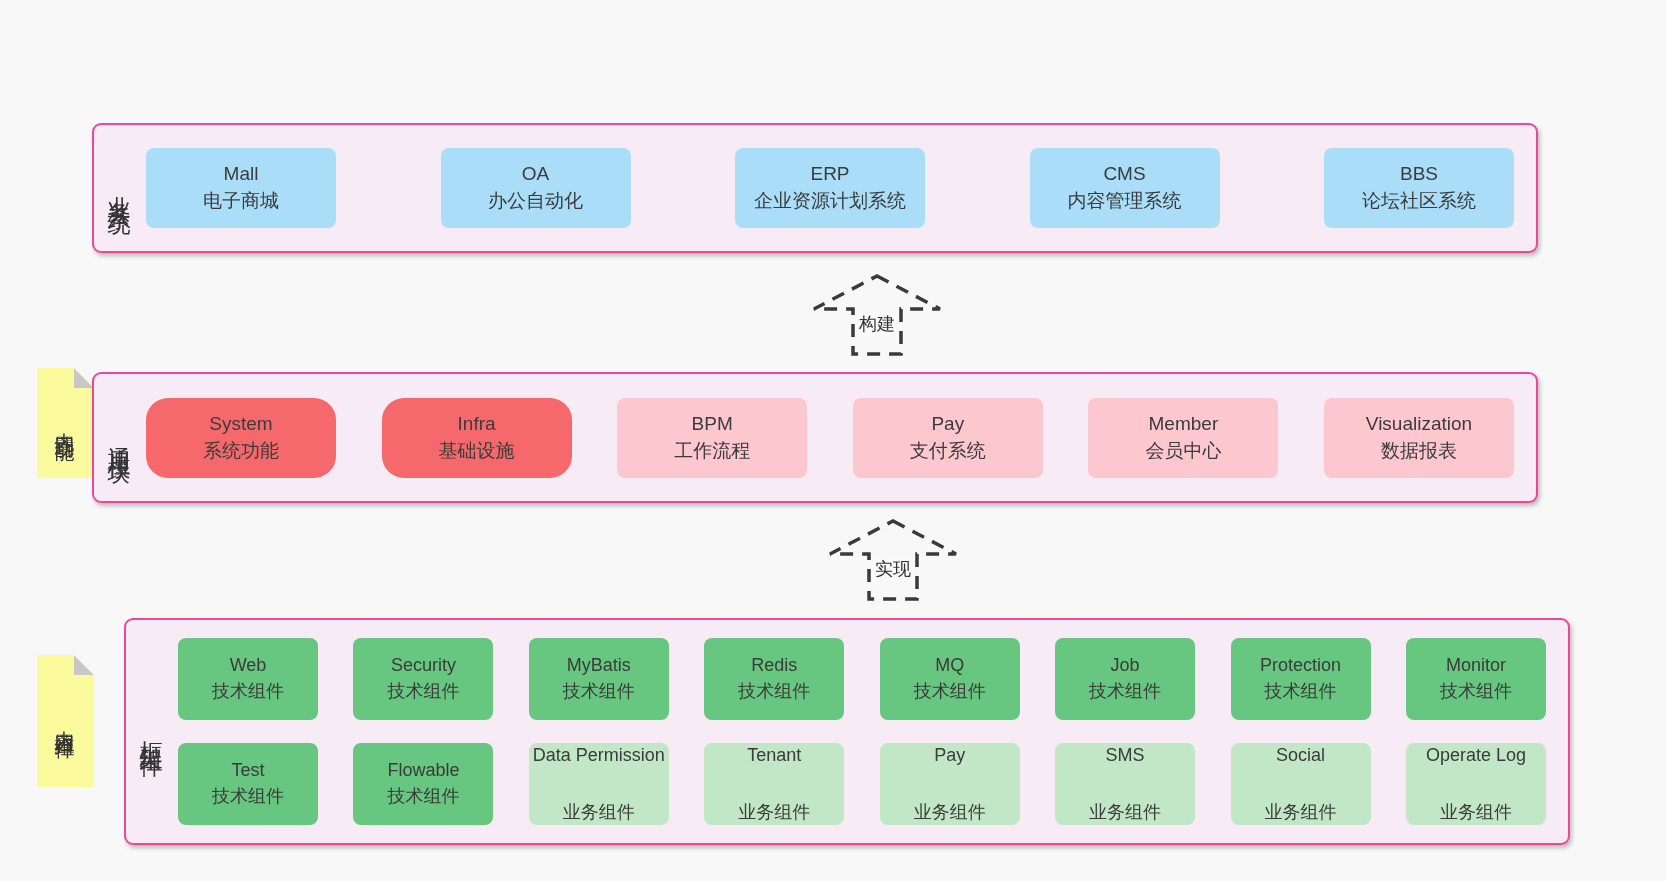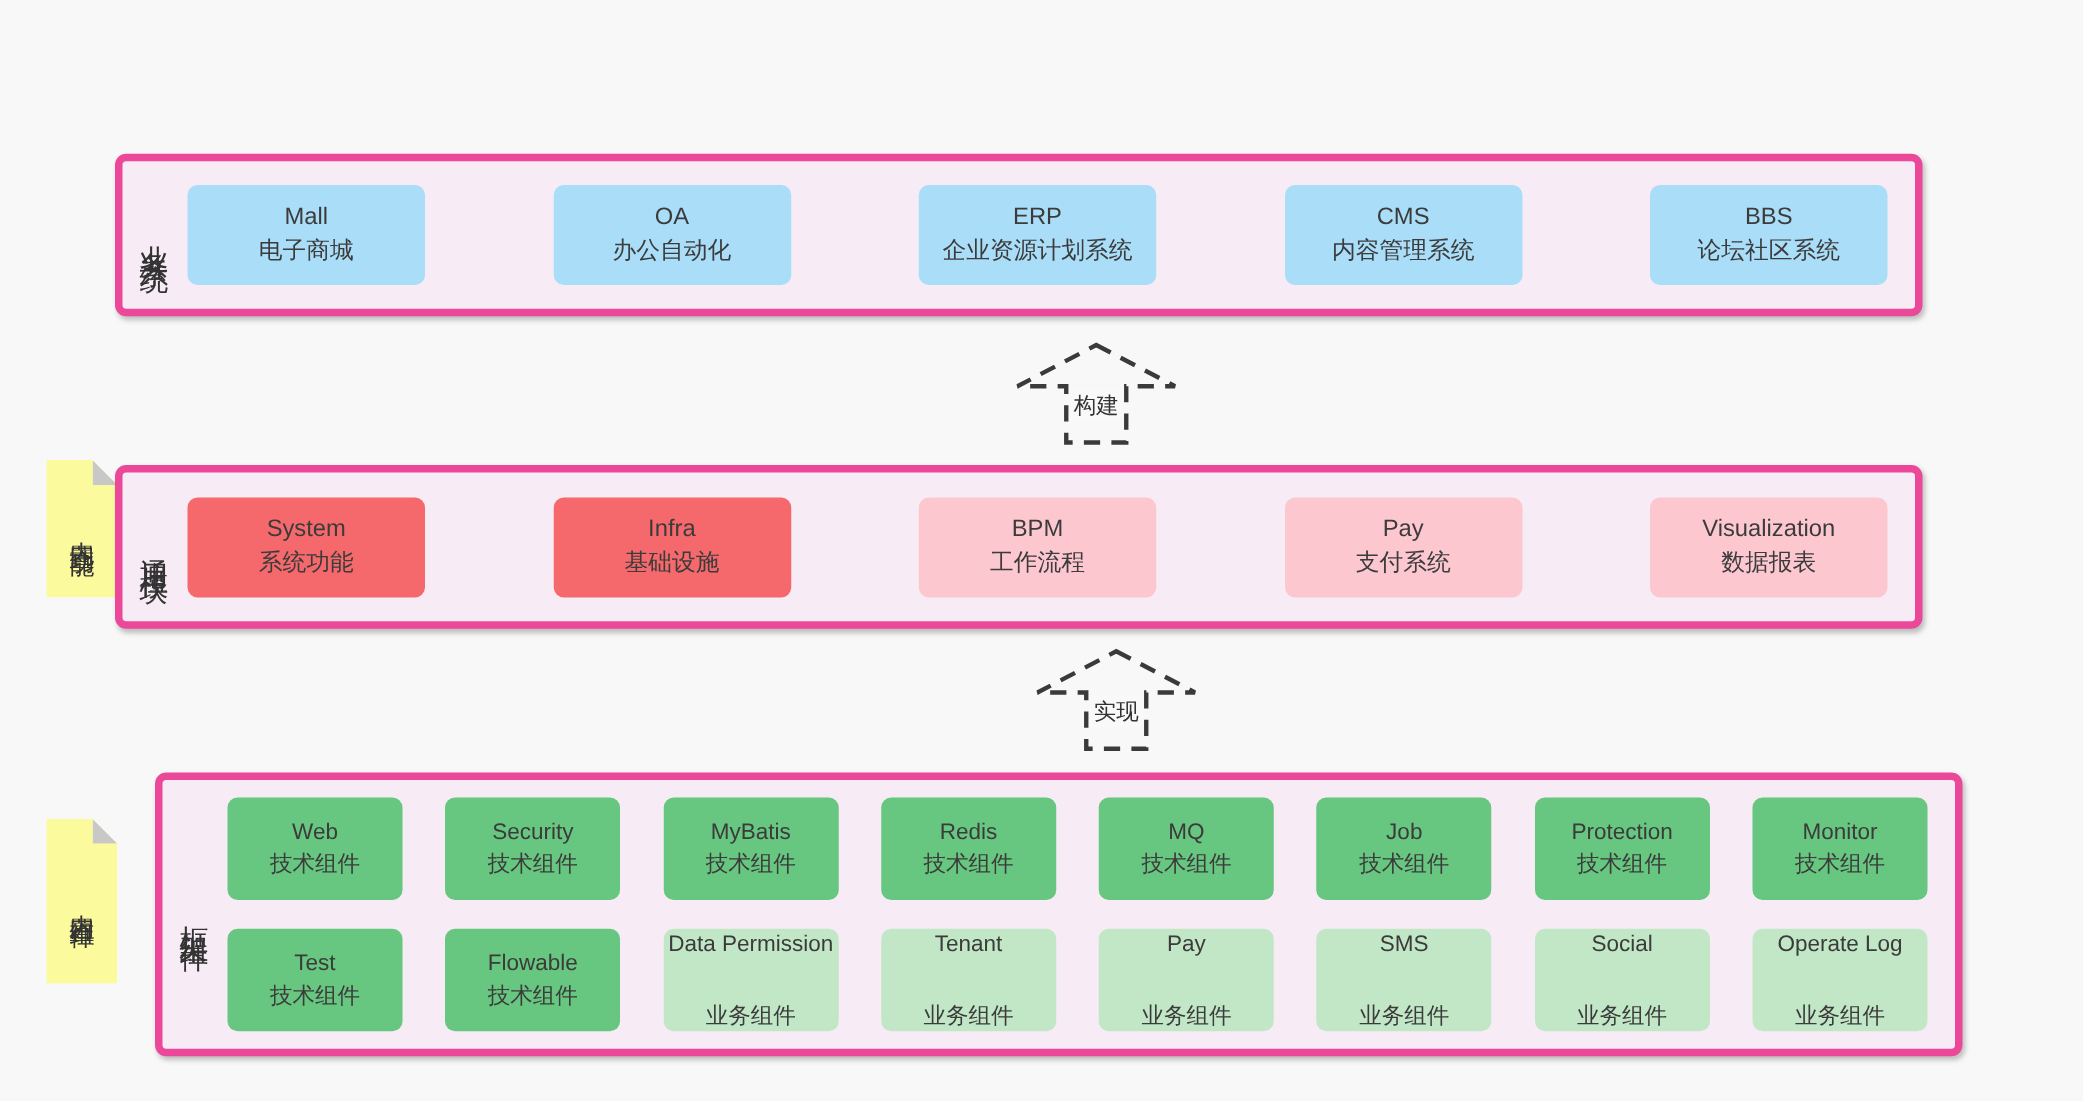--- a/index.html
+++ b/index.html
@@ -9,21 +9,21 @@
     position:relative;
     font-family:"Liberation Sans","DejaVu Sans",sans-serif;
     color:#3b3b3b;
     overflow:hidden;
   }
 
   
   .band {
     position:absolute; left:92px; width:1446px;
     background:#f7ecf5;
-    border:6px solid #ec4899;
+    border:2px solid #ec4899;
     border-radius:9px;
     box-shadow:2px 3px 4px rgba(80,80,80,.35);
     display:flex;
     box-sizing:border-box;
     z-index:2;
   }
   #band-business   { top:123px; height:130px; }
   #band-modules    { top:372px; height:131px; }
   #band-components { top:618px; height:227px;margin-left:32px; }
 
@@ -41,21 +41,21 @@
 
   
   .box {
     border-radius:8px;
     display:flex; flex-direction:column; align-items:center; justify-content:center;
     text-align:center; line-height:1.42; color:#3b3b3b;
   }
   .box-lg { width:190px; height:80px; font-size:19px; }
   .box-sm { width:140px; height:82px; font-size:18px; }
   .blue       { background:#a9ddf8; }
-  .red        { background:#f5696c; }
+  .red        { background:#f5696c;border-radius:22px; }
   .pink       { background:#fdc7d0;align-items:center; }
   .green      { background:#67c67f; }
   .lightgreen { background:#c1e7c6;gap:31px; }
   .box-name { white-space:pre-line; }
 
   
   .sticky {
     position:absolute; left:37px; width:57px;
     background:#fbfb9e;
     display:flex; align-items:center; justify-content:center;
@@ -148,20 +148,24 @@
       </div>
       <div class="box box-lg pink">
         <div class="box-name">BPM</div>
         <div class="box-desc">工作流程</div>
       </div>
       <div class="box box-lg pink">
         <div class="box-name">Pay</div>
         <div class="box-desc">支付系统</div>
       </div>
       <div class="box box-lg pink">
+        <div class="box-name">Member</div>
+        <div class="box-desc">会员中心</div>
+      </div>
+      <div class="box box-lg pink">
         <div class="box-name">Visualization</div>
         <div class="box-desc">数据报表</div>
       </div>
     </div>
   </div>
 </div>
 
 <div class="arrow" id="arrow-implement">
   <svg viewBox="0 0 132 84">
     <polygon points="66,3 129,36 90,36 90,81 42,81 42,36 3,36" fill="none" stroke="#3a3a3a" stroke-width="3.5" stroke-dasharray="13,9"></polygon>

